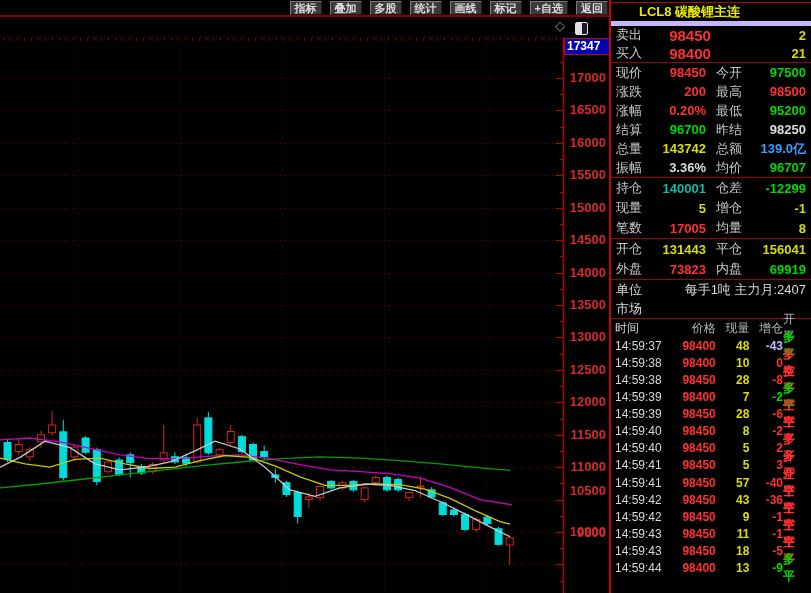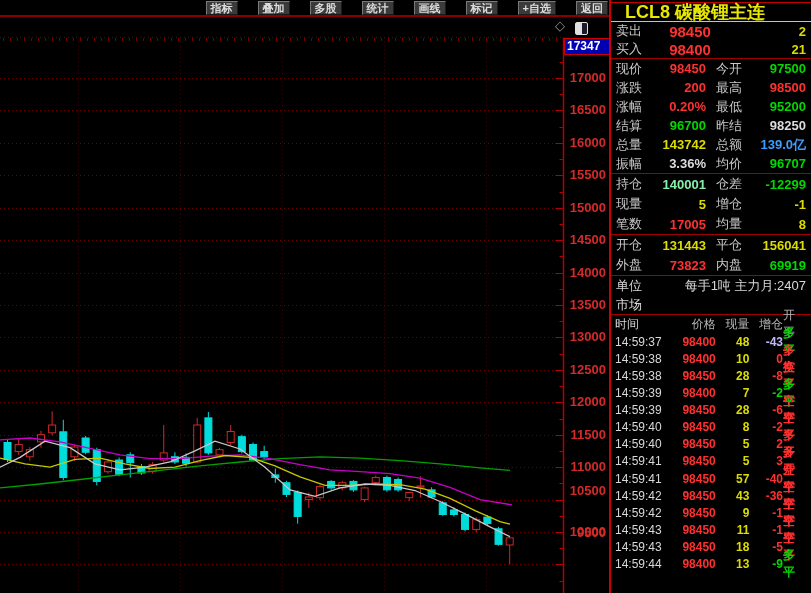--- a/index.html
+++ b/index.html
@@ -4,21 +4,21 @@
 <style>
   html,body{margin:0;padding:0;background:#111;}
   #app{
     position:relative;width:811px;height:593px;background:#000;overflow:hidden;
     font-family:"Liberation Sans","DejaVu Sans",sans-serif;
     -webkit-font-smoothing:none;
   }
   
   #toolbar{position:absolute;top:0;left:0;width:609px;height:16px;display:flex;justify-content:flex-end;align-items:center;padding-right:1px;box-sizing:border-box;}
   .tbtn{
-    height:14px;line-height:13px;padding:0 4px;margin-left:20px;
+    height:14px;line-height:13px;padding:0 4px;margin-left:8px;
     background:#3a3a3a;color:#dcdcdc;font-size:11px;font-weight:bold;
     border:1px solid;border-color:#7a7a7a #1a1a1a #1a1a1a #7a7a7a;
     box-sizing:border-box;cursor:default;white-space:nowrap;
   }
   #toolbar-line{position:absolute;top:15px;left:0;width:609px;height:2px;background:#8a0000;}
   
   #chart-svg{position:absolute;top:0;left:0;}
   #diamond-icon{position:absolute;left:555px;top:19px;color:#999;font-size:13px;line-height:13px;}
   #window-icon{position:absolute;left:575px;top:22px;width:11px;height:11px;border:1px solid #e0e0e0;border-radius:2px;background:#1a1a2a;}
   #window-icon span{position:absolute;left:0;top:0;width:6px;height:11px;background:#e0e0e0;display:block;}
@@ -30,21 +30,21 @@
   .axis-label{
     position:absolute;left:562px;width:44px;height:16px;line-height:16px;
     text-align:right;color:#d42a2a;font-size:13px;font-weight:bold;
   }
   
   #panel{
     position:absolute;top:0;left:609px;width:202px;height:593px;
     border-left:2px solid #cc0000;box-sizing:border-box;background:#000;
   }
   .panel-topline{height:1px;background:#c00000;margin-top:2px;}
-  #panel-title{height:18px;line-height:18px;border-bottom:1px solid #c4b5fd;color:#e8e800;font-size:18px;font-weight:bold;padding-left:14px;}
+  #panel-title{height:18px;line-height:18px;border-bottom:5px solid #c4b5fd;color:#e8e800;font-size:13px;font-weight:bold;padding-left:28px;}
   .sep{height:1px;background:#a00000;}
   .book-row{height:18px;display:flex;align-items:center;padding:0 5px;}
   .book-row .lbl{width:34px;color:#c8c8c8;font-size:13px;}
   .book-row .prc{width:80px;text-align:center;font-size:15px;font-weight:bold;}
   .book-row .sp{flex:1;}
   .book-row .qty{width:40px;text-align:right;font-size:13px;font-weight:bold;}
   .stat-row{display:flex;align-items:center;padding:0 5px;}
   .stat-row .lbl{width:34px;color:#c8c8c8;font-size:13px;flex:none;}
   .stat-row .val{flex:1;text-align:right;font-size:13px;font-weight:bold;white-space:nowrap;}
   .stat-row .gap{width:10px;flex:none;}
@@ -437,21 +437,21 @@
         <div class="stat-row" style="height: 19px;">
           <span class="lbl">振幅</span>
           <span class="val" style="color: rgb(220, 220, 220);">3.36%</span>
           <span class="gap"></span>
           <span class="lbl">均价</span>
           <span class="val" style="color: rgb(0, 216, 0);">96707</span>
         </div>
         <div class="sep"></div>
         <div class="stat-row" style="height: 20px;">
           <span class="lbl">持仓</span>
-          <span class="val" style="color: #86efac;">140001</span>
+          <span class="val" style="color: #14b8a6;">140001</span>
           <span class="gap"></span>
           <span class="lbl">仓差</span>
           <span class="val" style="color: rgb(0, 216, 0);">-12299</span>
         </div>
         <div class="stat-row" style="height: 20px;">
           <span class="lbl">现量</span>
           <span class="val" style="color: rgb(220, 220, 0);">5</span>
           <span class="gap"></span>
           <span class="lbl">增仓</span>
           <span class="val" style="color: rgb(220, 220, 0);">-1</span>

